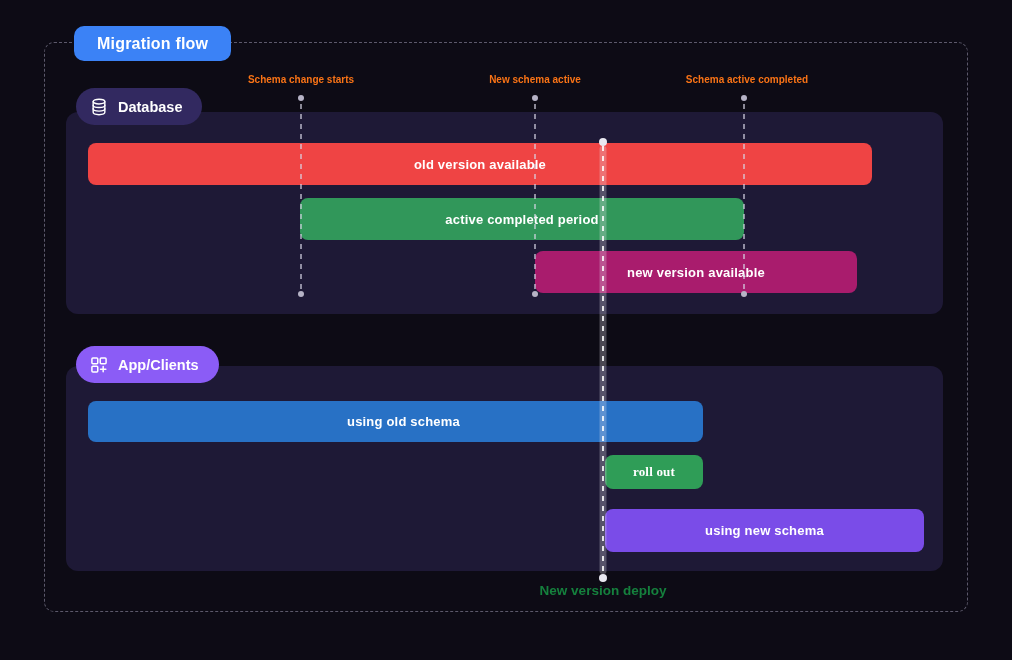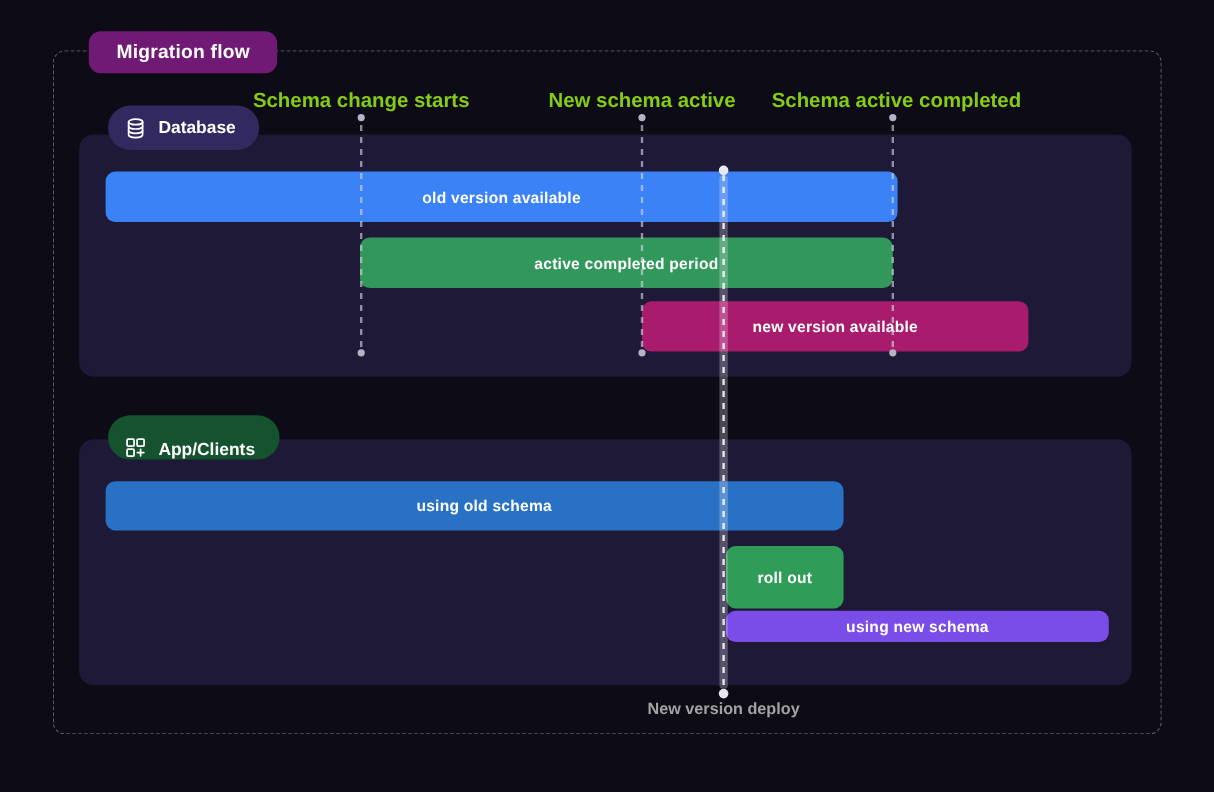--- a/index.html
+++ b/index.html
@@ -15,35 +15,35 @@
   }
   .title-badge {
     position:absolute; left:74px; top:26px; height:35px; padding:0 23px;
     border-radius:10px; color:#fff; font-size:16px; font-weight:bold;
     display:flex; align-items:center; z-index:7; letter-spacing:.2px;
   }
   .panel { position:absolute; left:66px; width:877px; border-radius:12px; z-index:1; }
   .panel.db  { top:112px; height:202px; }
   .panel.app { top:366px; height:205px; }
   .pill {
-    position:absolute; left:90px; height:37px; border-radius:19px;
+    position:absolute; left:76px; height:37px; border-radius:19px;
     display:flex; align-items:center; gap:9px; padding:0 20px 0 13px;
     color:#fff; font-weight:bold; font-size:14.5px; z-index:5;
   }
   .pill.db  { top:88px; }
   .pill.app { top:346px; }
   .pill svg { display:block; }
   .bar {
     position:absolute; border-radius:8px; color:#fff; font-size:13px; font-weight:bold;
     display:flex; align-items:center; justify-content:center; z-index:2;
     letter-spacing:.2px;
   }
   .milestone-label {
     position:absolute; top:74px; transform:translateX(-50%);
-    color:#84cc16; font-size:17px; font-weight:bold; white-space:nowrap; z-index:6;
+    color:#f97316; font-size:10px; font-weight:bold; white-space:nowrap; z-index:6;
   }
   .m-dot {
     position:absolute; width:6px; height:6px; border-radius:50%;
     background:#b6b3c6; transform:translate(-50%,-50%); z-index:6;
   }
   .m-line {
     position:absolute; width:2px; transform:translateX(-50%); z-index:3;
     background:repeating-linear-gradient(to bottom, rgba(216,214,230,.62) 0 5px, transparent 5px 10px);
   }
   .deploy-band {
@@ -52,69 +52,69 @@
   }
   .deploy-dash {
     position:absolute; width:2px; transform:translateX(-50%); z-index:4;
     background:repeating-linear-gradient(to bottom, rgba(255,255,255,.85) 0 5px, transparent 5px 10px);
   }
   .deploy-dot {
     position:absolute; width:8px; height:8px; border-radius:50%;
     background:#e9e8f1; transform:translate(-50%,-50%); z-index:6;
   }
   .deploy-label {
-    position:absolute; transform:translateX(-50%); color:#a3a3a3;
+    position:absolute; transform:translateX(-50%); color:#15803d;
     font-size:13.5px; font-weight:bold; white-space:nowrap; z-index:6;
   }
 </style>
 </head>
 <body>
 
 <div id="canvas" style="background: rgb(13, 11, 21);">
 
   <div class="frame"></div>
 
-  <div class="title-badge" style="background: #701a75; justify-content: flex-end;">
+  <div class="title-badge" style="background: #3b82f6; justify-content: flex-end;">
     <span>Migration flow</span>
   </div>
 
   <div class="panel db" style="background: rgb(30, 25, 54);"></div>
   <div class="panel app" style="background: rgb(30, 25, 54);"></div>
 
   <div class="pill db" style="background: rgb(50, 41, 96);">
     <span>
       <svg width="20" height="20" viewBox="0 0 24 24" fill="none" stroke="#ffffff" stroke-width="1.7" stroke-linecap="round">
         <ellipse cx="12" cy="5.5" rx="7" ry="2.8"></ellipse>
         <path d="M5 5.5v4.3c0 1.55 3.13 2.8 7 2.8s7-1.25 7-2.8V5.5"></path>
         <path d="M5 9.8v4.3c0 1.55 3.13 2.8 7 2.8s7-1.25 7-2.8V9.8"></path>
         <path d="M5 14.1v4.3c0 1.55 3.13 2.8 7 2.8s7-1.25 7-2.8v-4.3"></path>
       </svg>
     </span>
     <span>Database</span>
   </div>
 
-  <div class="pill app" style="background: #14532d; align-items: flex-end;">
+  <div class="pill app" style="background: #8b5cf6;">
     <span>
       <svg width="20" height="20" viewBox="0 0 24 24" fill="none" stroke="#ffffff" stroke-width="1.8" stroke-linecap="round" stroke-linejoin="round">
         <rect x="3.5" y="3.5" width="7" height="7" rx="1.2"></rect>
         <rect x="13.5" y="3.5" width="7" height="7" rx="1.2"></rect>
         <rect x="3.5" y="13.5" width="7" height="7" rx="1.2"></rect>
         <path d="M17 13.8v6.4M13.8 17h6.4"></path>
       </svg>
     </span>
     <span>App/Clients</span>
   </div>
 
   <div id="generated">
-      <div class="bar" style="left: 88px; top: 143px; width: 660px; height: 42px; background: #3b82f6;">old version available</div>
+      <div class="bar" style="left: 88px; top: 143px; width: 784px; height: 42px; background: #ef4444;">old version available</div>
       <div class="bar" style="left: 300px; top: 198px; width: 444px; height: 42px; background: rgb(49, 151, 90);">active completed period</div>
       <div class="bar" style="left: 535px; top: 251px; width: 322px; height: 42px; background: rgb(169, 28, 109);">new version available</div>
       <div class="bar" style="left: 88px; top: 401px; width: 615px; height: 41px; background: rgb(40, 113, 197); padding-left: 16px;">using old schema</div>
-      <div class="bar" style="left: 605px; top: 455px; width: 98px; height: 52px; background: rgb(47, 157, 87);">roll out</div>
-      <div class="bar" style="left: 605px; top: 509px; width: 319px; height: 26px; background: rgb(122, 76, 232);">using new schema</div>
+      <div class="bar" style="left: 605px; top: 455px; width: 98px; height: 34px; background: rgb(47, 157, 87); font-family: Liberation Serif, serif;">roll out</div>
+      <div class="bar" style="left: 605px; top: 509px; width: 319px; height: 43px; background: rgb(122, 76, 232);">using new schema</div>
       <div class="milestone-label" style="left: 301px;">Schema change starts</div>
       <div class="m-dot" style="left: 301px; top: 98px;"></div>
       <div class="m-line" style="left: 301px; top: 104px; height: 186px;"></div>
       <div class="m-dot" style="left: 301px; top: 294px;"></div>
       <div class="milestone-label" style="left: 535px;">New schema active</div>
       <div class="m-dot" style="left: 535px; top: 98px;"></div>
       <div class="m-line" style="left: 535px; top: 104px; height: 186px;"></div>
       <div class="m-dot" style="left: 535px; top: 294px;"></div>
       <div class="milestone-label" style="left: 747px;">Schema active completed</div>
       <div class="m-dot" style="left: 744px; top: 98px;"></div>

